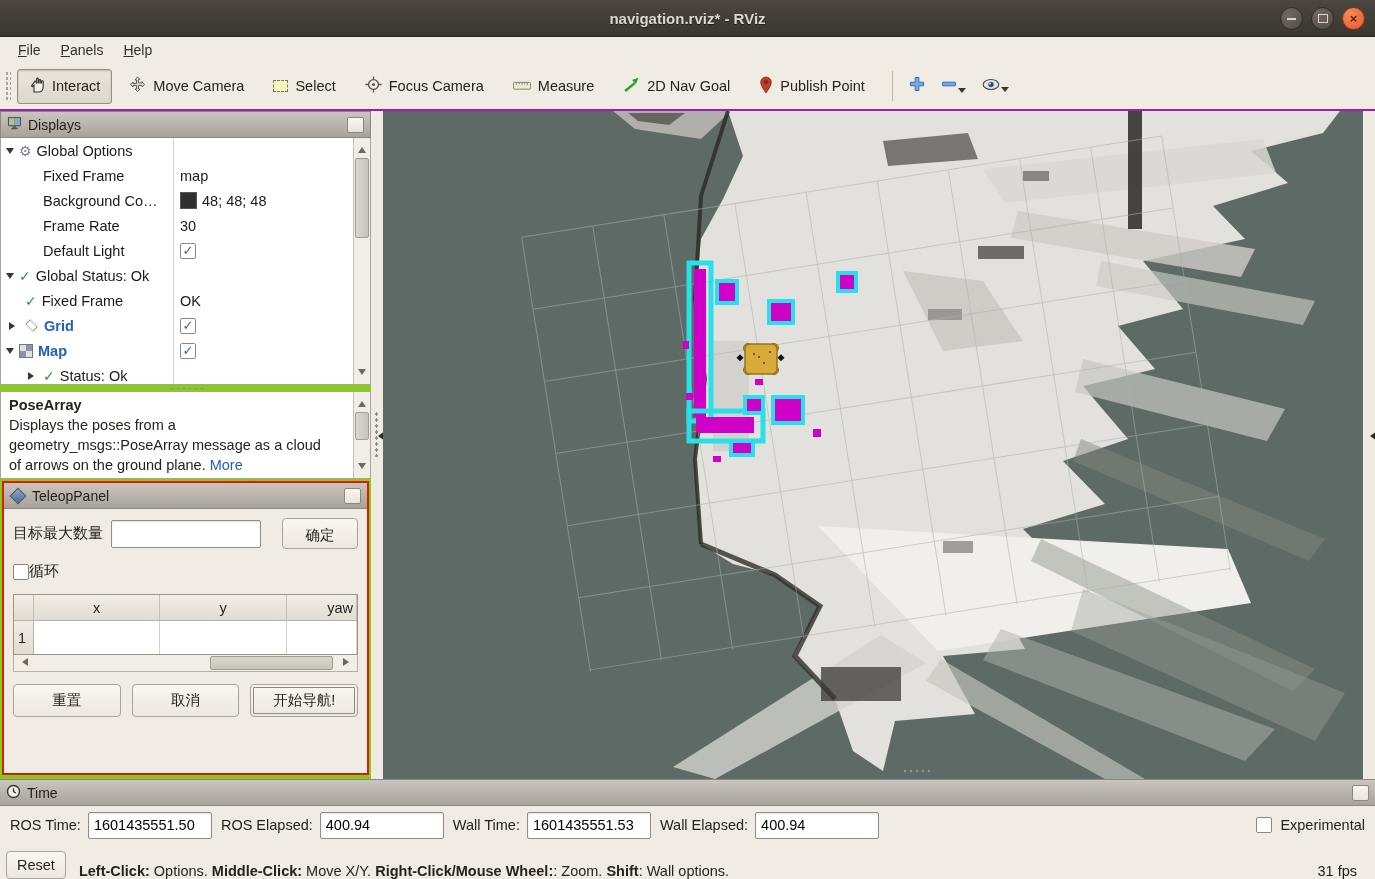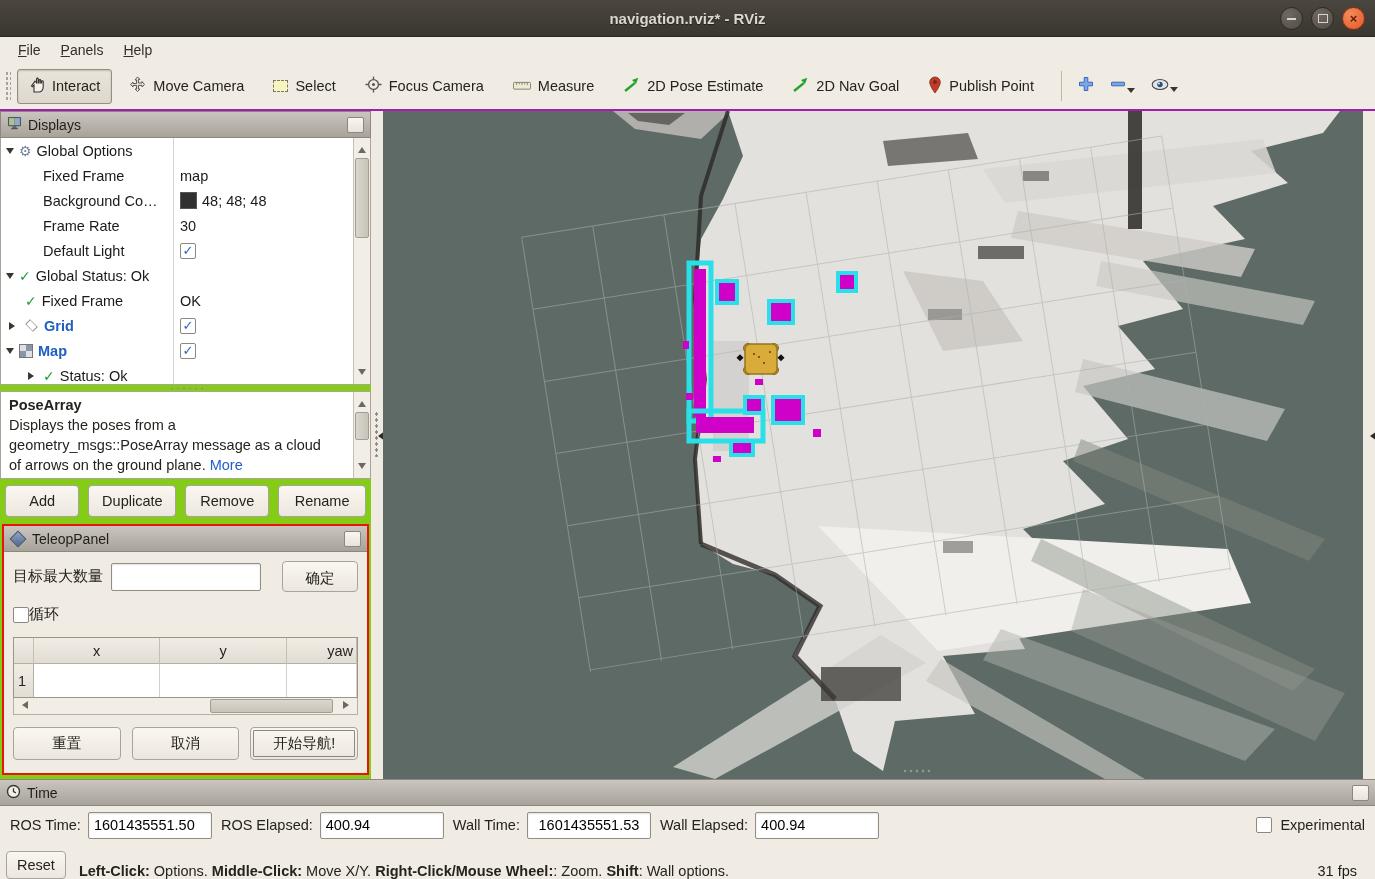--- a/index.html
+++ b/index.html
@@ -187,27 +187,20 @@
     </div>
 
     <div class="tool">
       <span><svg width="18" height="10" viewBox="0 0 20 10">
             <rect x="0.5" y="1" width="19" height="7.5" rx="1" fill="#efe9d2" stroke="#7d7868"></rect>
             <path d="M4 1v3M7 1v2.2M10 1v3M13 1v2.2M16 1v3" stroke="#7d7868" stroke-width="0.9"></path>
           </svg></span>
       <span>Measure</span>
     </div>
 
-    <div class="tool">
-      <span><svg width="17" height="17" viewBox="0 0 18 18">
-            <path d="M2.2 15.8L12.5 7.5" stroke="#1ea52e" stroke-width="2.6"></path>
-            <polygon points="9.5,4.2 16.2,1.8 13.8,8.5" fill="#1ea52e"></polygon>
-          </svg></span>
-      <span>2D Pose Estimate</span>
-    </div>
 
     <div class="tool">
       <span><svg width="17" height="17" viewBox="0 0 18 18">
             <path d="M2.2 15.8L12.5 7.5" stroke="#1ea52e" stroke-width="2.6"></path>
             <polygon points="9.5,4.2 16.2,1.8 13.8,8.5" fill="#1ea52e"></polygon>
           </svg></span>
       <span>2D Nav Goal</span>
     </div>
 
     <div class="tool">
@@ -375,26 +368,20 @@
           <div>geometry_msgs::PoseArray message as a cloud</div>
           <div><span>of arrows on the ground plane. </span><span class="more">More</span></div>
         </div>
         <div class="vscroll">
           <span class="sb-arrow sb-up"></span>
           <span class="sb-thumb" style="height:26px;"></span>
           <span class="sb-arrow sb-down"></span>
         </div>
       </div>
 
-      <div class="disp-btns">
-        <button class="btn">Add</button>
-        <button class="btn">Duplicate</button>
-        <button class="btn">Remove</button>
-        <button class="btn">Rename</button>
-      </div>
 
       <div class="teleop">
         <div class="panel-header">
           <span class="diamond"></span>
           <span>TeleopPanel</span>
           <span class="float-btn"></span>
         </div>
         <div class="tp-body">
           <div class="tp-row1">
             <span>目标最大数量</span>
@@ -548,21 +535,21 @@
       <div class="time-field">
         <span>ROS Time:</span>
         <input class="time-input" style="width: 112px;" value="1601435551.50">
       </div>
       <div class="time-field">
         <span>ROS Elapsed:</span>
         <input class="time-input" style="width: 112px;" value="400.94">
       </div>
       <div class="time-field">
         <span>Wall Time:</span>
-        <input class="time-input" style="width: 112px; text-align: center;" value="1601435551.53">
+        <input class="time-input" style="width: 112px;" value="1601435551.53">
       </div>
       <div class="time-field">
         <span>Wall Elapsed:</span>
         <input class="time-input" style="width: 112px;" value="400.94">
       </div>
       <div class="exp-box">
         <span class="cbox"></span>
         <span>Experimental</span>
       </div>
     </div>

